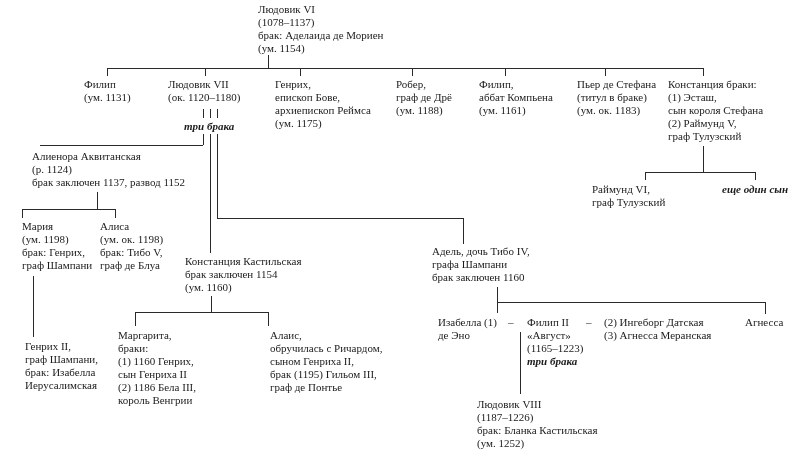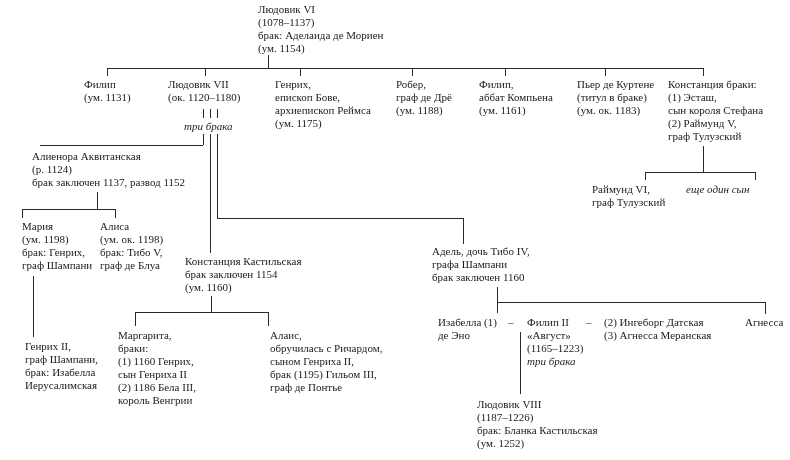--- a/index.html
+++ b/index.html
@@ -4,21 +4,21 @@
 <style>
   html,body{margin:0;padding:0;background:#fff;}
   #stage{
     position:relative;width:790px;height:460px;background:#fff;overflow:hidden;
     font-family:"Liberation Serif","DejaVu Serif",serif;
   }
   .node{
     position:absolute;color:#1b1b1b;font-size:11px;line-height:13px;white-space:nowrap;
   }
   .ln{display:block;}
-  .it{font-style:italic;}
+  .it{font-style:italic;font-weight:bold;}
   .h,.v{position:absolute;background:#2a2a2a;}
   .h{height:1px;}
   .v{width:1px;}
 </style>
 </head>
 <body>
 
 <div id="stage">
 
   <div class="node" style="left:258px;top:3px">
@@ -54,38 +54,38 @@
     <div class="ln">(ум. 1188)</div>
   </div>
 
   <div class="node" style="left:479px;top:78px">
     <div class="ln">Филип,</div>
     <div class="ln">аббат Компьена</div>
     <div class="ln">(ум. 1161)</div>
   </div>
 
   <div class="node" style="left:577px;top:78px">
-    <div class="ln">Пьер де Куртене</div>
+    <div class="ln">Пьер де Стефана</div>
     <div class="ln">(титул в браке)</div>
     <div class="ln">(ум. ок. 1183)</div>
   </div>
 
   <div class="node" style="left:668px;top:78px">
     <div class="ln">Констанция браки:</div>
     <div class="ln">(1) Эсташ,</div>
     <div class="ln">сын короля Стефана</div>
     <div class="ln">(2) Раймунд V,</div>
     <div class="ln">граф Тулузский</div>
   </div>
 
   <div class="node" style="left:592px;top:183px">
     <div class="ln">Раймунд VI,</div>
     <div class="ln">граф Тулузский</div>
   </div>
-  <div class="node it" style="left:686px;top:183px">
+  <div class="node it" style="left:722px;top:183px">
     <div class="ln">еще один сын</div>
   </div>
 
   <div class="node" style="left:32px;top:150px">
     <div class="ln">Алиенора Аквитанская</div>
     <div class="ln">(р. 1124)</div>
     <div class="ln">брак заключен 1137, развод 1152</div>
   </div>
 
   <div class="node" style="left:22px;top:220px">

